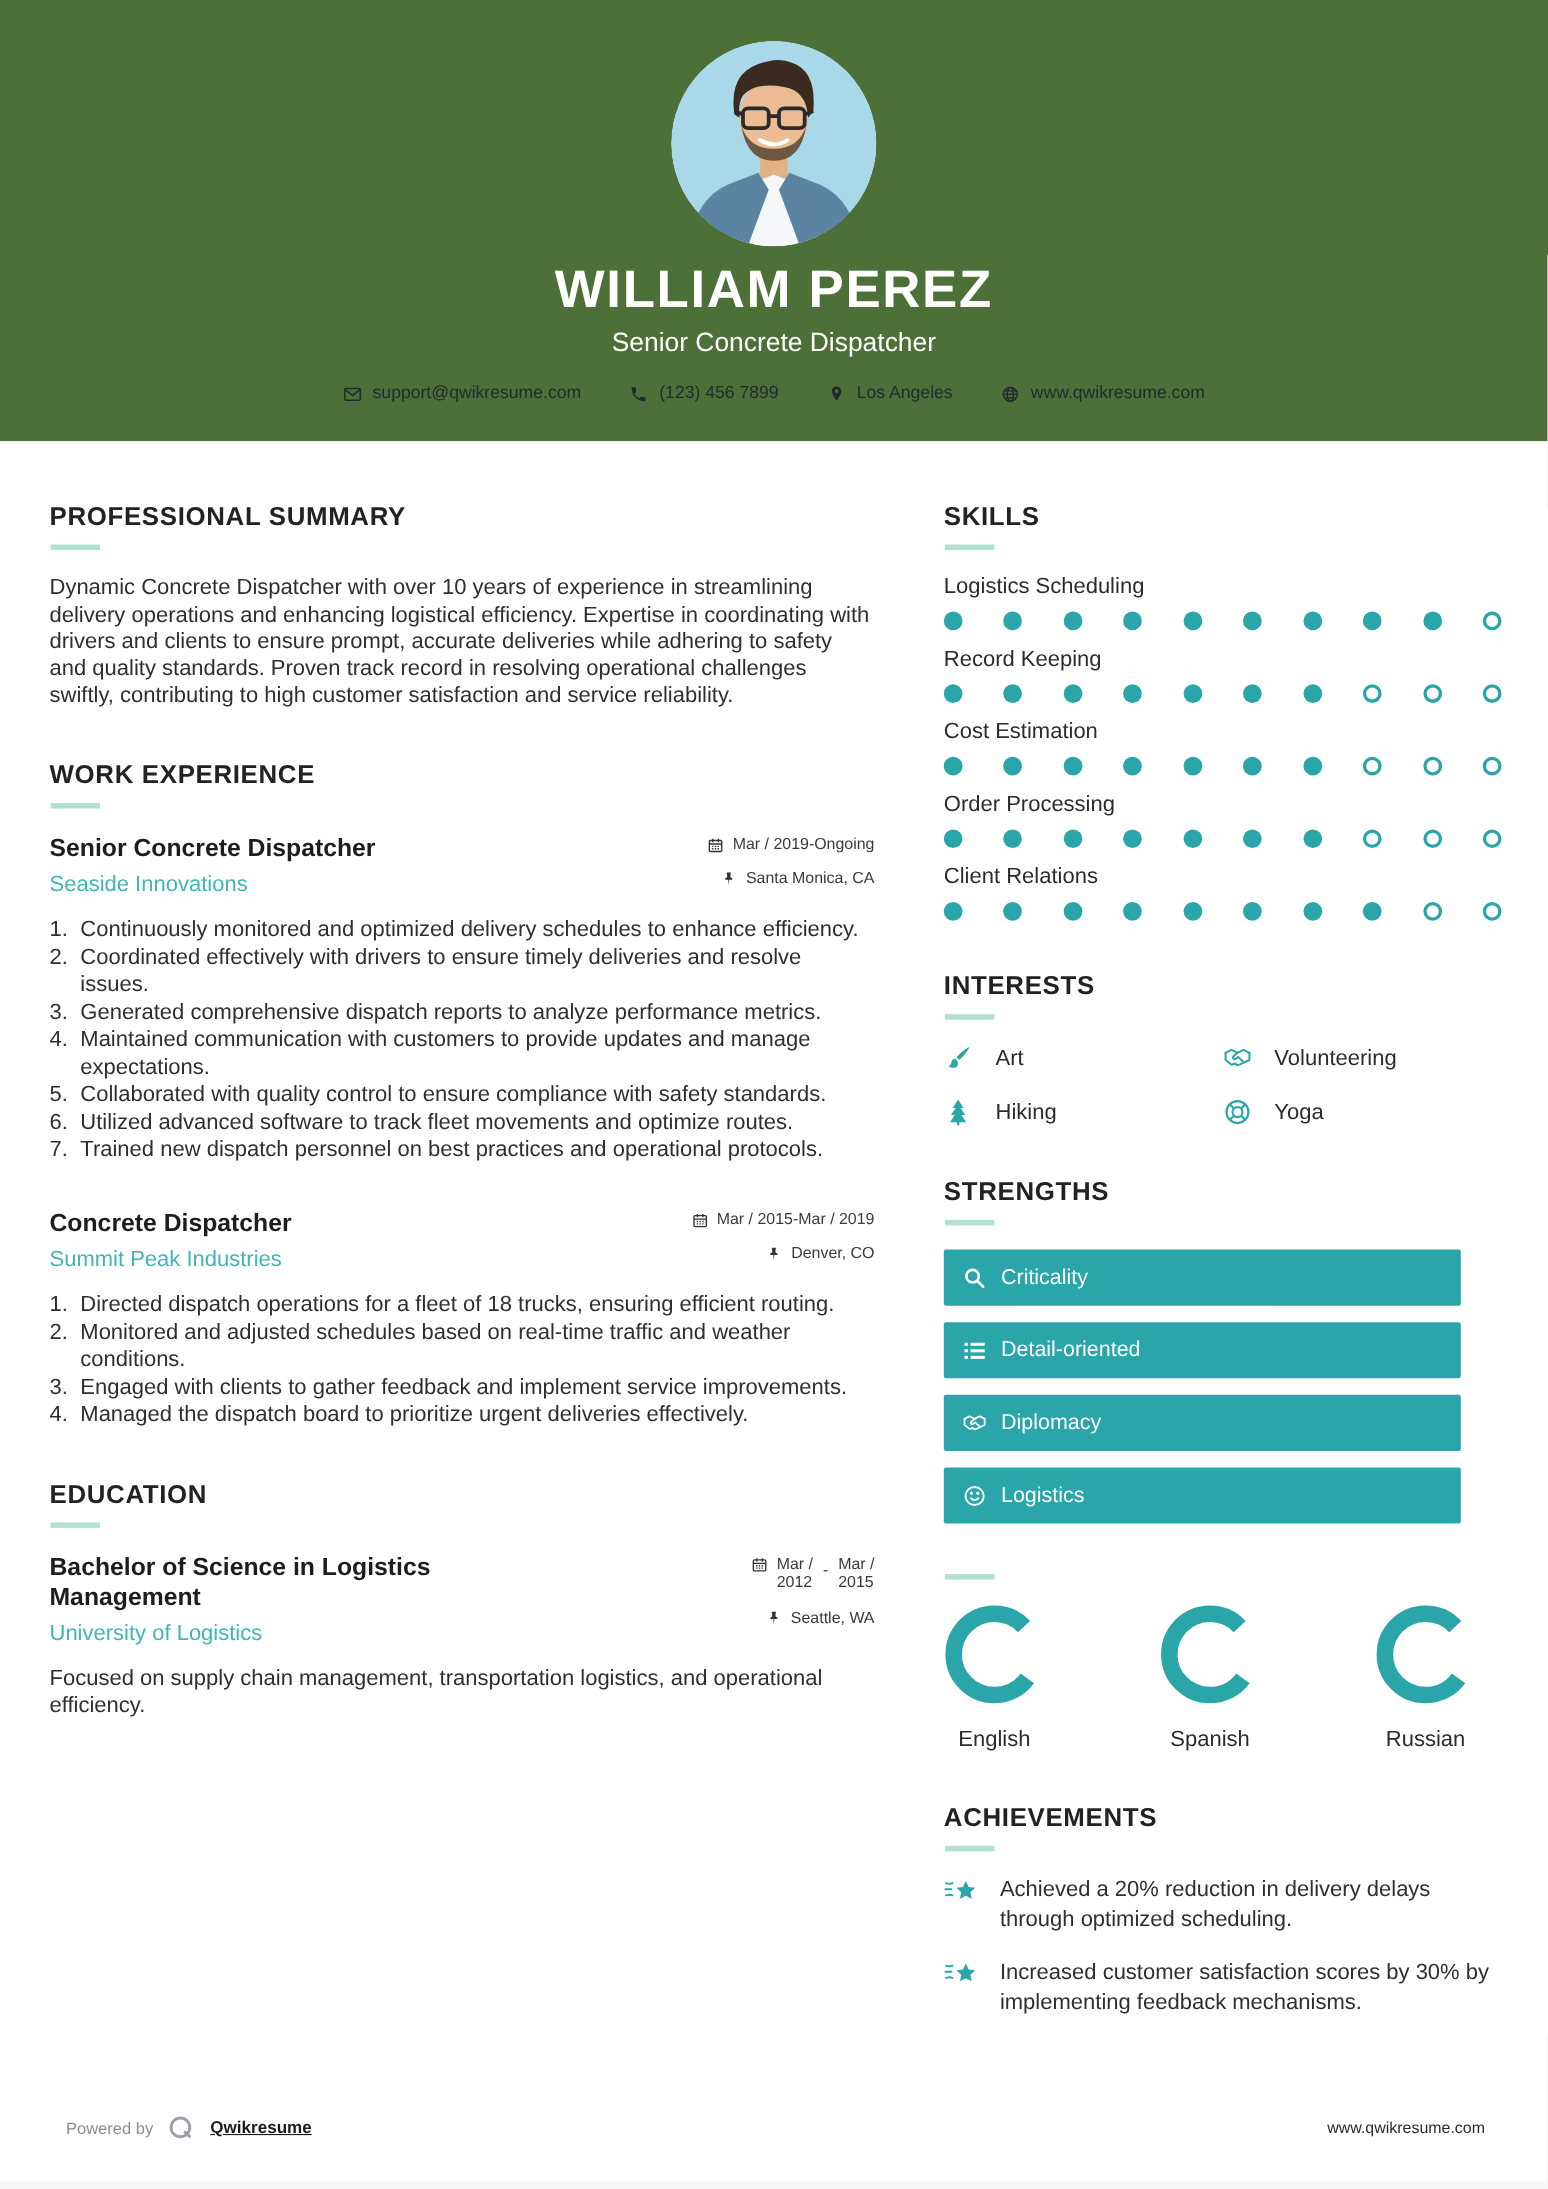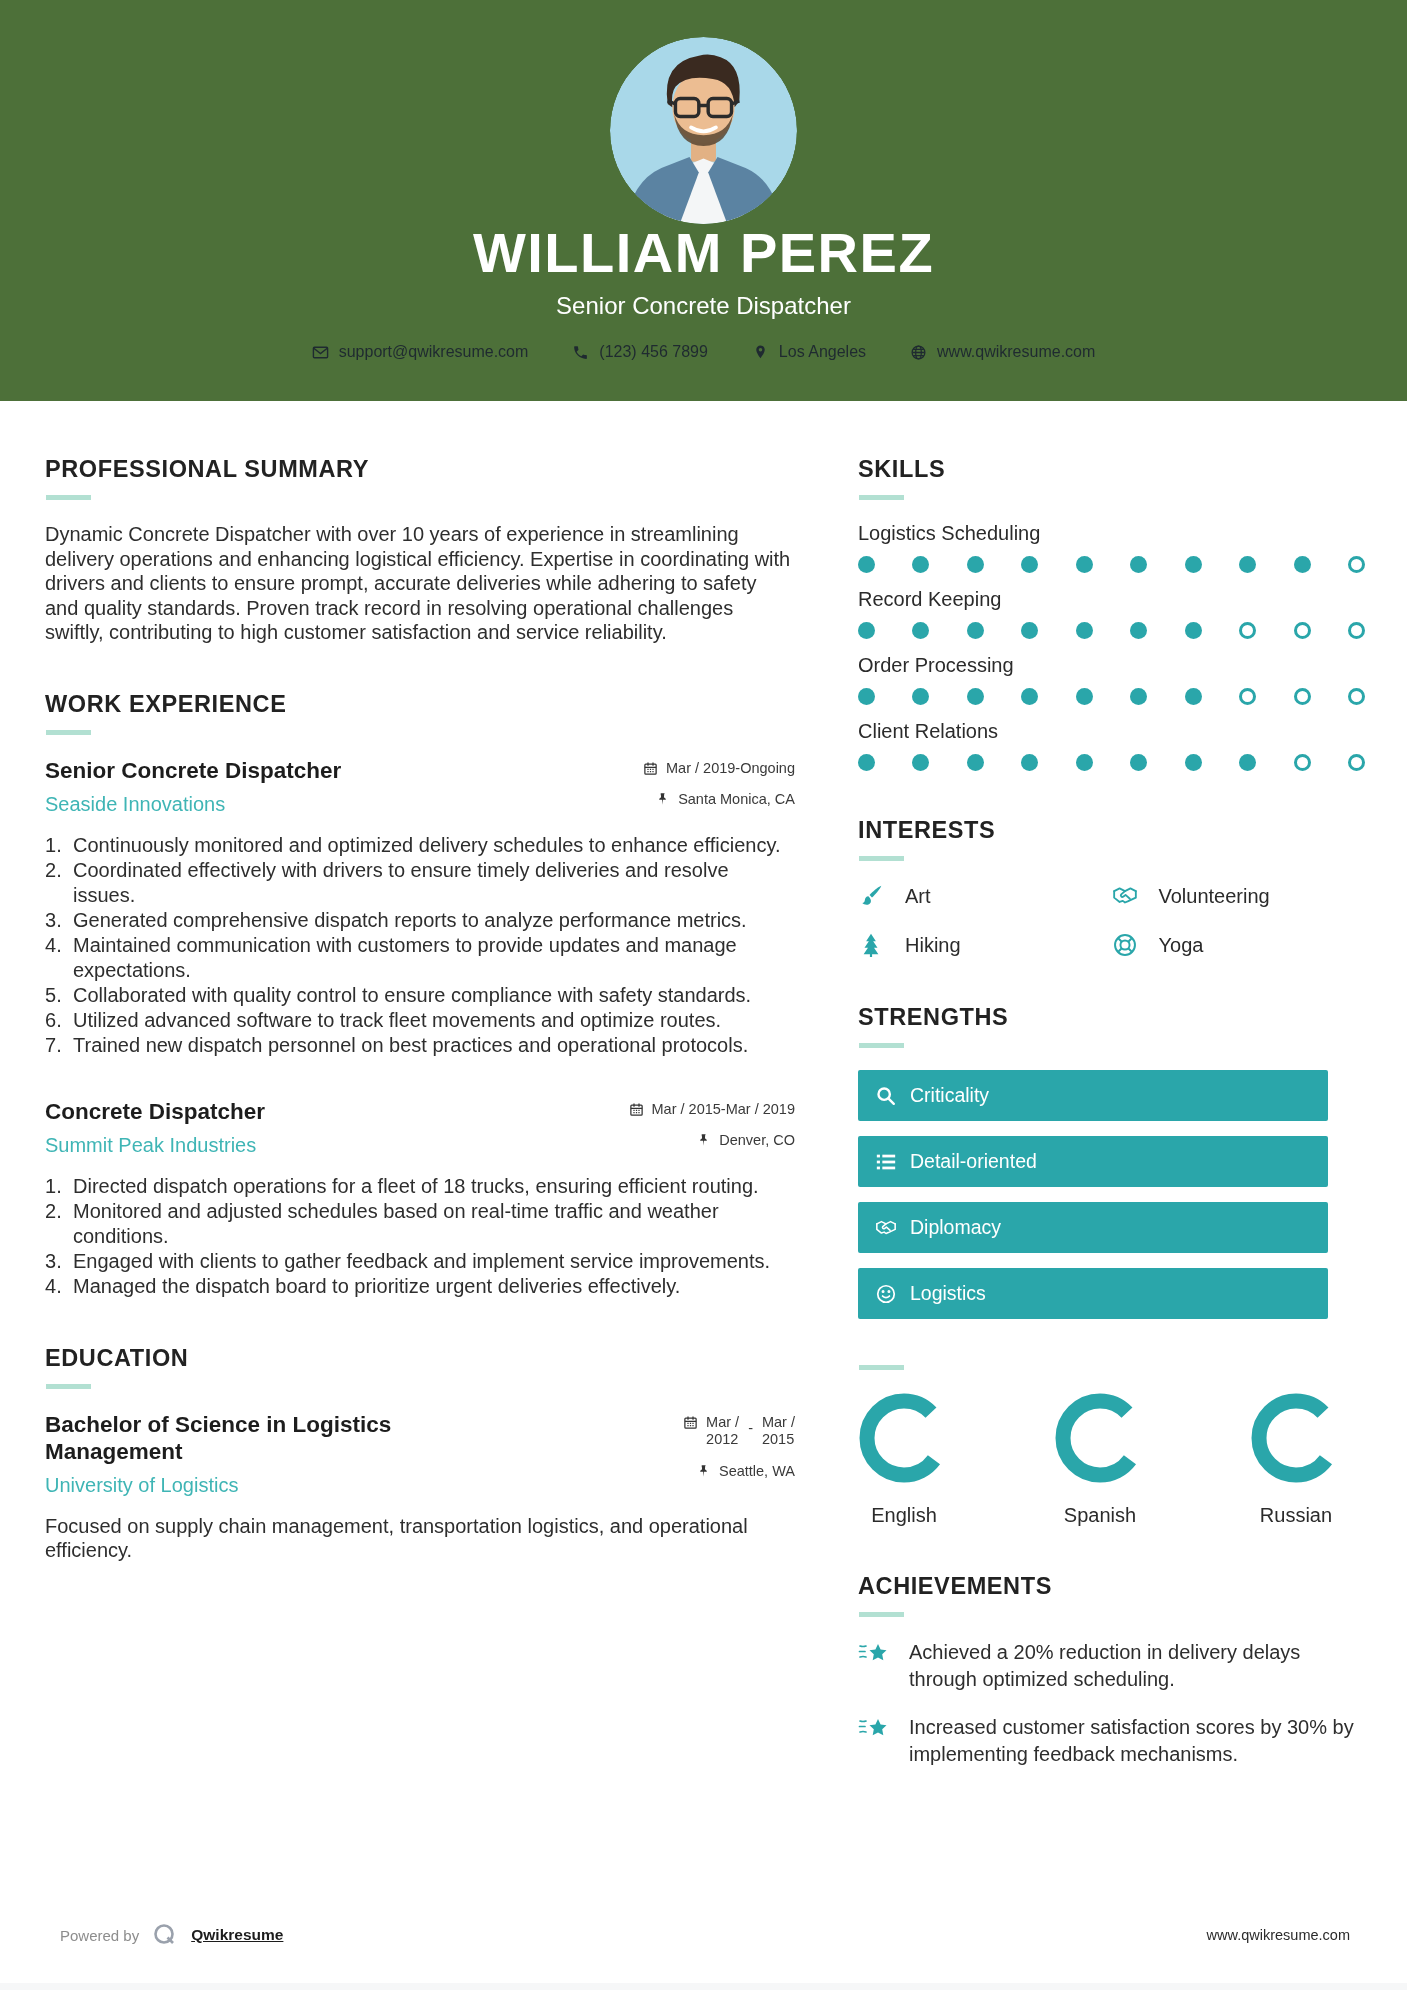--- a/index.html
+++ b/index.html
@@ -11,21 +11,21 @@
     --body-ink:#2e2e2e;
   }
   *{margin:0;padding:0;box-sizing:border-box;}
   html,body{background:#e9e9e9;}
   body{font-family:"Liberation Sans", sans-serif;}
   .page{width:1407px;height:1990px;margin:0 auto;background:#fff;position:relative;overflow:hidden;}
 
   
   .hero{background:var(--header-green);height:401px;text-align:center;padding-top:37px;}
   .photo-wrap{width:187px;height:187px;border-radius:50%;overflow:hidden;margin:0 auto;display:block;}
-  .person-name{color:#fff;font-size:56px;font-weight:bold;letter-spacing:1.5px;line-height:1.05;}
+  .person-name{color:#fff;font-size:48px;font-weight:bold;letter-spacing:1.5px;margin-top:15px;line-height:1.05;}
   .person-title{color:#fff;font-size:24px;margin-top:9px;}
   .contact-row{margin-top:23px;display:flex;justify-content:center;align-items:center;gap:44px;color:#1f2a30;font-size:16px;}
   .contact-item{display:flex;align-items:flex-end;gap:10px;}
   .contact-item svg{width:17px;height:17px;flex:none;}
 
   
   .body-cols{display:flex;padding:55px 42px 0 45px;gap:63px;}
   .col-left{width:750px;flex:none;}
   .col-right{flex:1;min-width:0;}
 
@@ -302,20 +302,35 @@
               <span class="dot"></span>
               <span class="dot"></span>
               <span class="dot"></span>
               <span class="dot"></span>
               <span class="dot empty"></span>
               <span class="dot empty"></span>
               <span class="dot empty"></span>
             </div>
         </div>
         <div class="skill-row">
+          <div class="skill-name">Cost Estimation</div>
+          <div class="dots">
+              <span class="dot"></span>
+              <span class="dot"></span>
+              <span class="dot"></span>
+              <span class="dot"></span>
+              <span class="dot"></span>
+              <span class="dot"></span>
+              <span class="dot"></span>
+              <span class="dot empty"></span>
+              <span class="dot empty"></span>
+              <span class="dot empty"></span>
+            </div>
+        </div>
+        <div class="skill-row">
           <div class="skill-name">Order Processing</div>
           <div class="dots">
               <span class="dot"></span>
               <span class="dot"></span>
               <span class="dot"></span>
               <span class="dot"></span>
               <span class="dot"></span>
               <span class="dot"></span>
               <span class="dot"></span>
               <span class="dot empty"></span>

